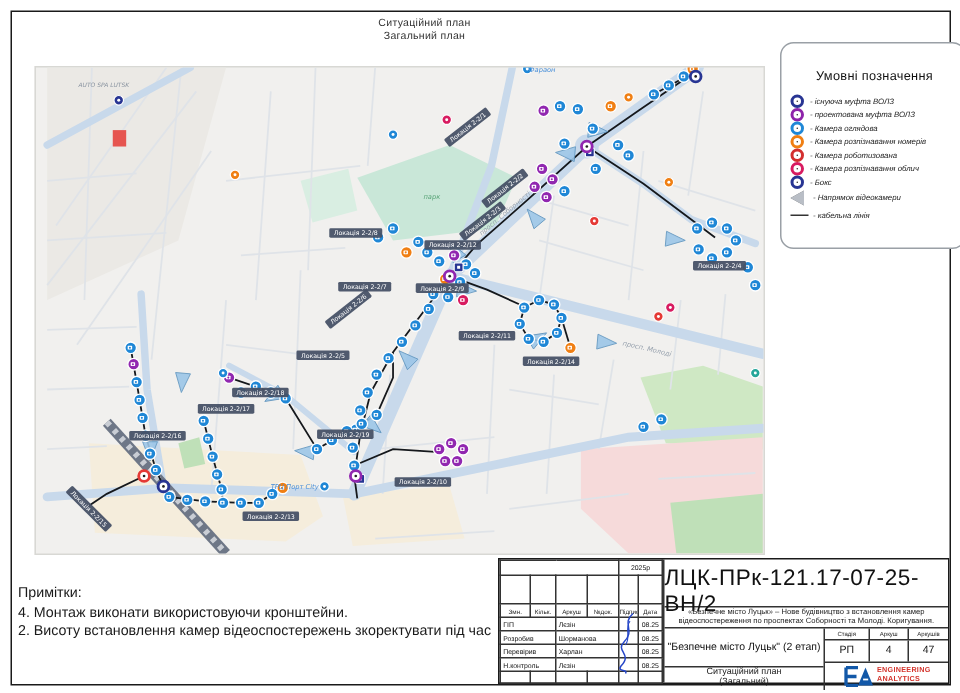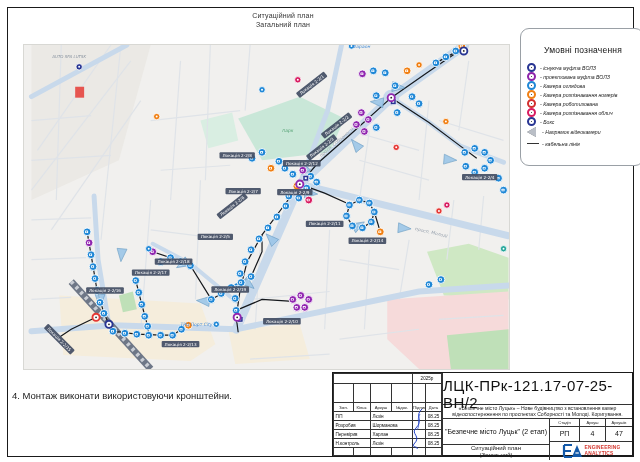--- a/index.html
+++ b/index.html
@@ -646,21 +646,23 @@
   </div>
   <div class="lg-row-sp" style="height:11px">
     <span class="lg-ico" style="flex-basis:15px;width:15px">
         <span class="lg-line"></span>
       </span>
     <span class="lg-txt">- кабельна лінія</span>
   </div>
 </div>
 
 <div class="notes">
+  <div>Примітки:</div>
   <div>4. Монтаж виконати використовуючи кронштейни.</div>
+  <div>2. Висоту встановлення камер відеоспостережень зкоректувати під час</div>
 </div>
 
 <div class="tb">
   <div style="position:relative">
     <table>
       <colgroup>
           <col style="width:20px">
           <col style="width:17px">
           <col style="width:21px">
           <col style="width:21px">

